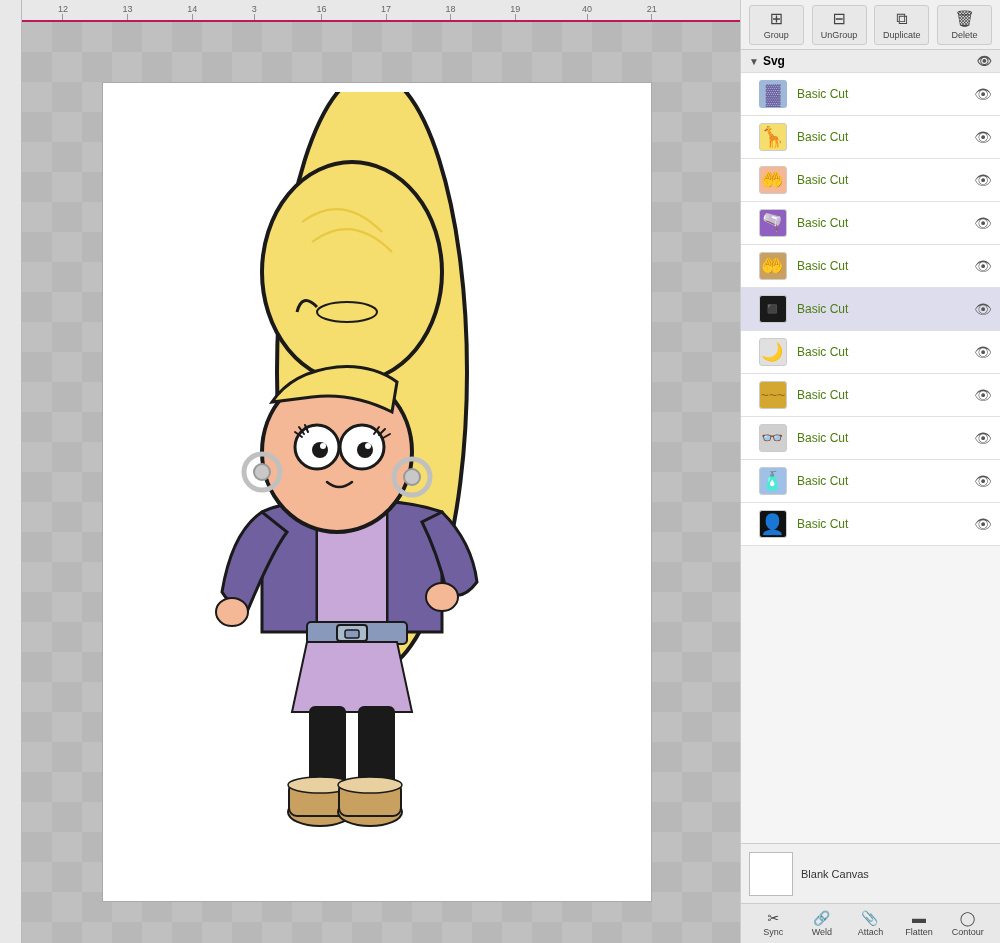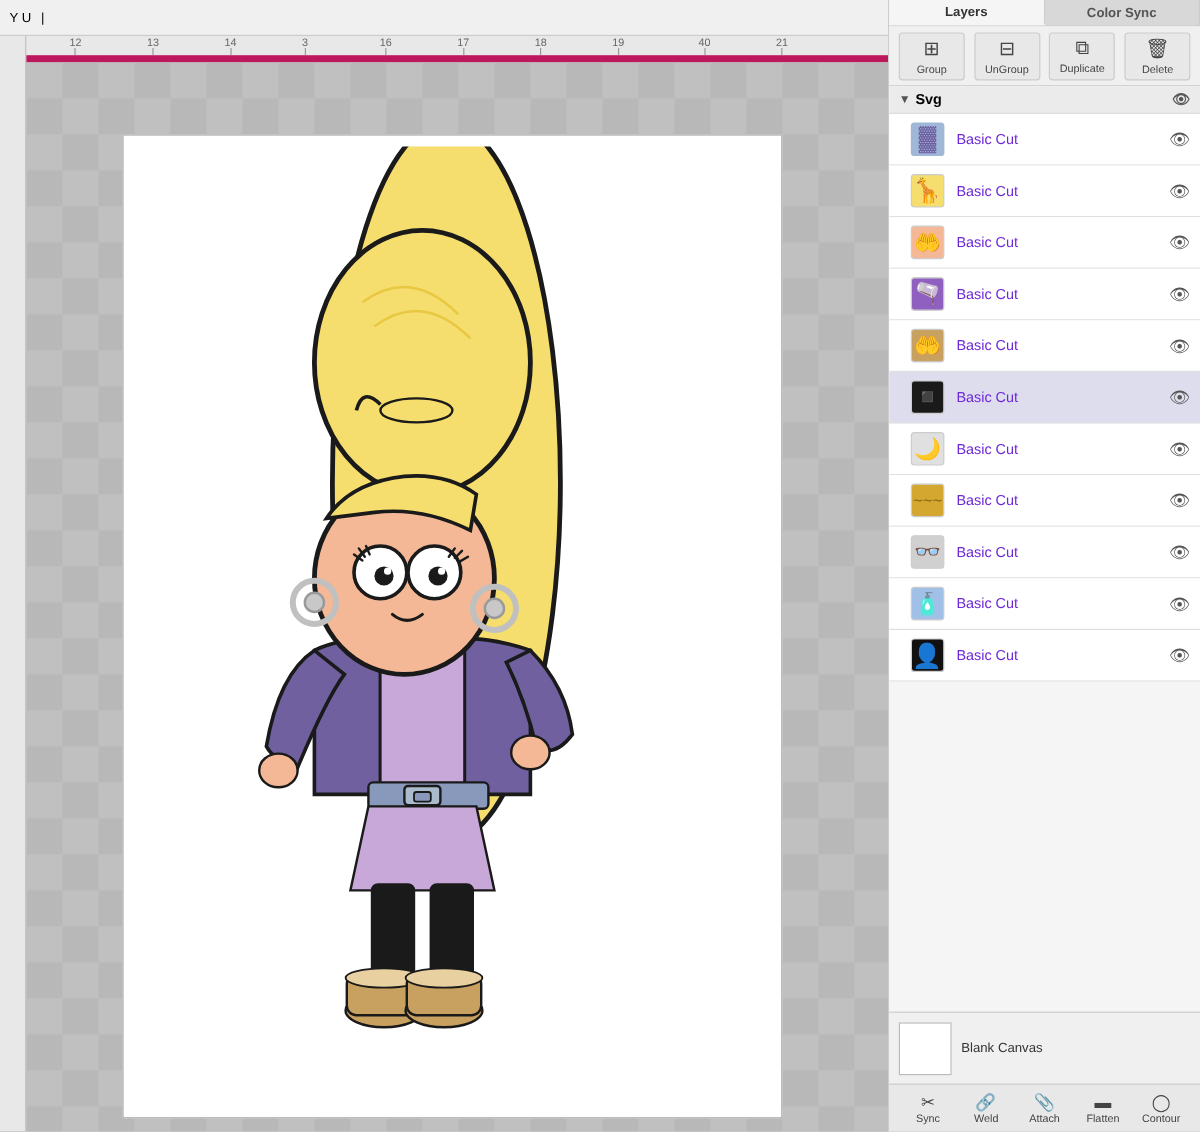--- a/index.html
+++ b/index.html
@@ -8,21 +8,21 @@
     
     .main-container { display: flex; width: 1000px; height: 943px; }
 
     
     .canvas-area { flex: 1; height: 100%; display: flex; flex-direction: column; background: #c8c8c8; position: relative; }
 
     
     .top-toolbar { height: 30px; background: #f0f0f0; border-bottom: 1px solid #ccc; display: flex; align-items: center; padding: 0 8px; gap: 8px; font-size: 11px; }
 
     
-    .ruler-h { height: 22px; background: #e8e8e8; border-bottom: 6px solid #be185d; display: flex; align-items: flex-end; position: relative; overflow: hidden; }
+    .ruler-h { height: 22px; background: #e8e8e8; border-bottom: 2px solid #be185d; display: flex; align-items: flex-end; position: relative; overflow: hidden; }
     .ruler-h-content { display: flex; width: 100%; height: 100%; position: relative; }
     .ruler-mark { position: absolute; bottom: 0; font-size: 9px; color: #666; text-align: center; }
     .ruler-mark::after { content: ''; display: block; width: 1px; height: 6px; background: #999; margin: 0 auto; }
 
     
     .drawing-canvas { flex: 1; position: relative; overflow: hidden; background: #c0c0c0; }
     .canvas-white { position: absolute; top: 60px; left: 80px; width: 550px; height: 820px; background: white; border: 1px solid #aaa; }
 
     
     .character-svg { position: absolute; top: 70px; left: 120px; width: 420px; height: 750px; }
@@ -46,21 +46,21 @@
 
     
     .svg-group-header { display: flex; align-items: center; padding: 4px 8px; background: #ebebeb; border-bottom: 1px solid #ddd; gap: 4px; font-weight: bold; font-size: 12px; }
     .svg-group-header .eye-icon { margin-left: auto; cursor: pointer; color: #555; }
     .triangle-icon { color: #555; font-size: 10px; }
 
     
     .layer-item { display: flex; align-items: center; padding: 4px 8px 4px 16px; border-bottom: 1px solid #e0e0e0; height: 43px; cursor: pointer; background: white; }
     .layer-item.selected { background: #dde; }
     .layer-thumbnail { width: 32px; height: 32px; margin-right: 8px; display: flex; align-items: center; justify-content: center; flex-shrink: 0; }
-    .layer-name { flex: 1; font-size: 12px; color: #6d28d9; }
+    .layer-name { flex: 1; font-size: 12px; color: #4d7c0f; }
     .layer-eye { color: #555; font-size: 14px; cursor: pointer; }
 
     
     .bottom-panel { height: 60px; background: #f0f0f0; border-top: 1px solid #ccc; display: flex; align-items: center; padding: 8px; gap: 8px; }
     .blank-canvas-preview { width: 44px; height: 44px; background: white; border: 1px solid #bbb; }
     .blank-canvas-label { font-size: 11px; color: #333; }
 
     
     .bottom-toolbar { height: 40px; background: #e8e8e8; border-top: 1px solid #ccc; display: flex; align-items: center; justify-content: space-around; padding: 4px 8px; }
     .bottom-tool-btn { display: flex; flex-direction: column; align-items: center; justify-content: center; width: 44px; height: 34px; font-size: 9px; color: #444; cursor: pointer; gap: 1px; }
@@ -84,24 +84,20 @@
 
     .layer-thumb-color { width: 28px; height: 28px; border-radius: 3px; display: flex; align-items: center; justify-content: center; font-size: 18px; }
   </style>
 </head>
 <body>
 
 <div class="main-container">
 
   <div class="canvas-area">
 
-    <div class="top-toolbar">
-      <span>Y  U</span>
-      <span>|</span>
-    </div>
 
     <div class="canvas-with-rulers">
 
       <div class="ruler-v"></div>
 
       <div style="flex:1; display:flex; flex-direction:column;">
 
         <div class="ruler-h">
           <div class="ruler-h-content">
             <div class="ruler-mark" style="left:5%">12</div>
@@ -200,28 +196,20 @@
               <circle cx="270" cy="385" r="8" fill="#c8c8c8" stroke="#999" stroke-width="2"></circle>
             </svg>
           </div>
         </div>
       </div>
     </div>
   </div>
 
   <div class="right-panel">
 
-    <div class="panel-tabs">
-      <div class="panel-tab active">
-        <span>Layers</span>
-      </div>
-      <div class="panel-tab inactive">
-        <span>Color Sync</span>
-      </div>
-    </div>
 
     <div class="panel-toolbar">
       <div class="panel-tool-btn">
         <span class="tool-icon">⊞</span>
         <span>Group</span>
       </div>
       <div class="panel-tool-btn">
         <span class="tool-icon">⊟</span>
         <span>UnGroup</span>
       </div>

